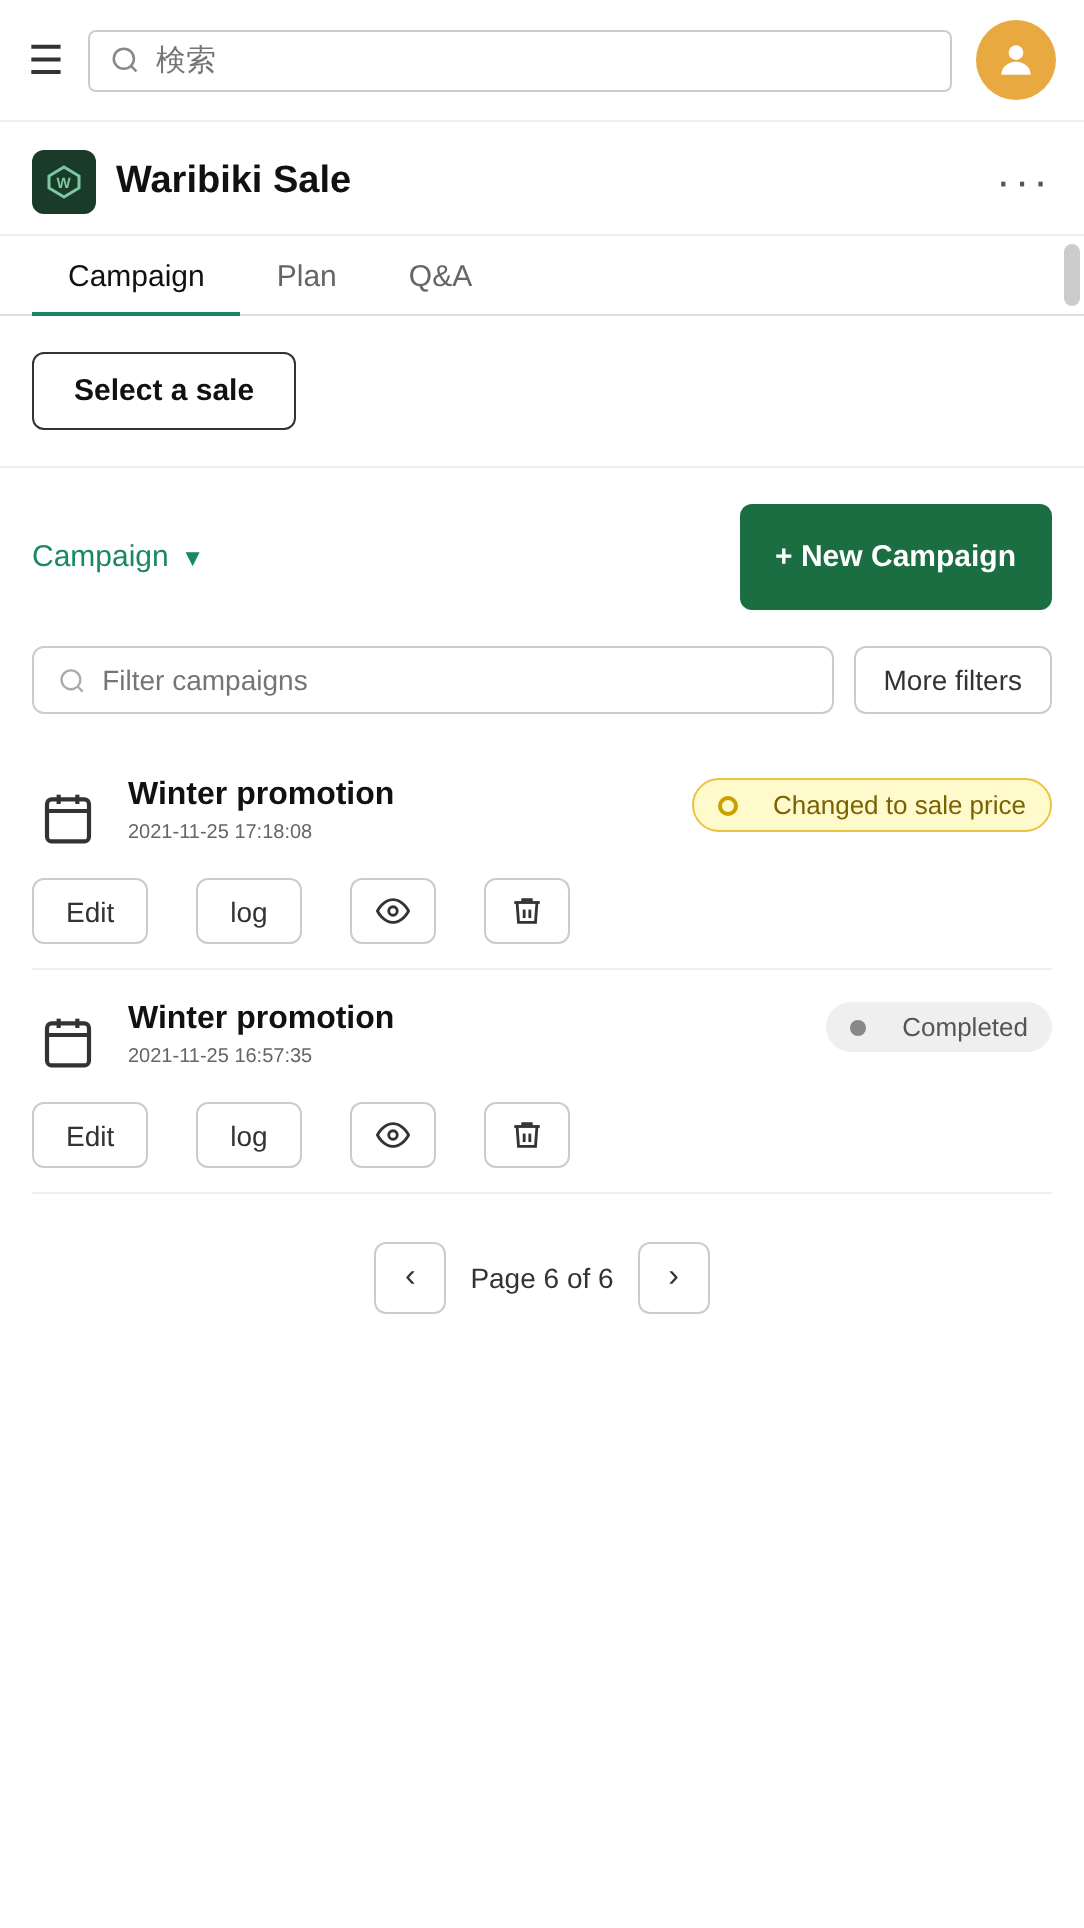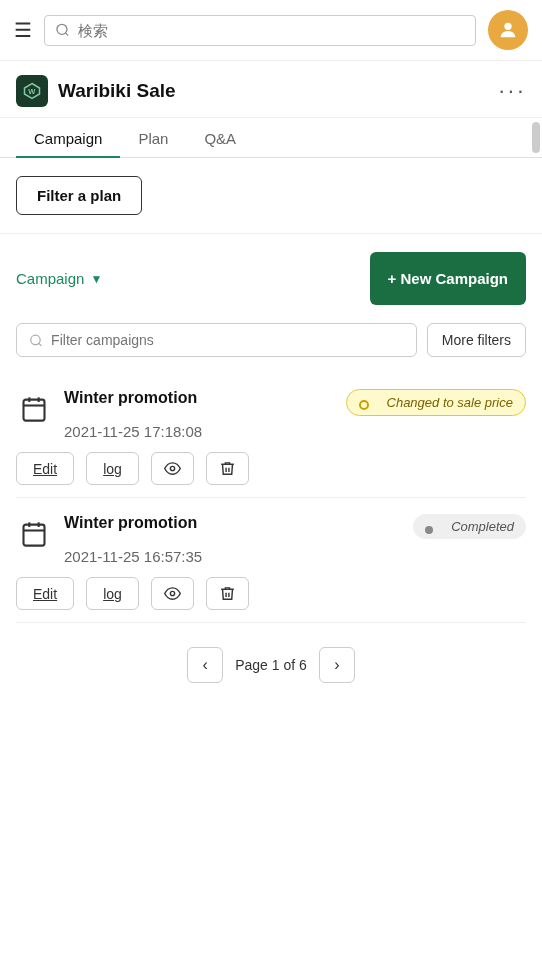--- a/index.html
+++ b/index.html
@@ -240,35 +240,34 @@
       justify-content: center;
       margin-top: 2px;
       flex-shrink: 0;
     }
     .campaign-title {
       font-size: 16px;
       font-weight: 600;
       color: #111;
     }
     .campaign-date {
-      font-size: 15px;
+      font-size: 10px;
       color: #666;
-      margin-top: 16px;
+      margin-top: 4px;
     }
     .badge {
       border-radius: 20px;
       padding: 5px 12px;
       font-size: 13px;
       font-weight: 500;
       white-space: nowrap;
       display: flex;
-      align-items: flex-end;
+      align-items: center;
       gap: 18px;
       flex-shrink: 0;
-      font-style: italic;
     }
     .badge-yellow {
       background: #fffacc;
       border: 1.5px solid #e8c440;
       color: #7a6200;
     }
     .badge-gray {
       background: #efefef;
       color: #555;
     }
@@ -284,23 +283,22 @@
       width: 10px;
       height: 10px;
     }
     .badge-dot-gray {
       background: #888;
     }
 
     
     .campaign-actions {
       display: flex;
-      gap: 12px;
+      gap: 24px;
       margin-top: 12px;
-      text-decoration: underline;
     }
     .action-btn {
       border: 1px solid #ccc;
       background: #fff;
       border-radius: 6px;
       padding: 7px 16px;
       font-size: 14px;
       cursor: pointer;
       color: #333;
     }
@@ -376,21 +374,21 @@
 </div>
 
 <div class="tabs">
   <div class="tab active">Campaign</div>
   <div class="tab">Plan</div>
   <div class="tab">Q&amp;A</div>
   <div class="tab-scroll-indicator"></div>
 </div>
 
 <div class="select-plan-section">
-  <button class="select-plan-btn">Filter a plan</button>
+  <button class="select-plan-btn">Select a sale</button>
 </div>
 
 <div class="campaign-header">
   <div class="campaign-dropdown">
     <span>Campaign</span>
     <span class="arrow">▼</span>
   </div>
   <button class="new-campaign-btn">+ New Campaign</button>
 </div>
 
@@ -489,17 +487,17 @@
           </svg>
       </button>
     </div>
   </div>
 
 </div>
 
 <div class="pagination">
   <button class="page-btn">‹</button>
   <span class="page-info">
-    <span>Page 1</span>
+    <span>Page 6</span>
     <span>of 6</span>
   </span>
   <button class="page-btn">›</button>
 </div>
 
 </body></html>

